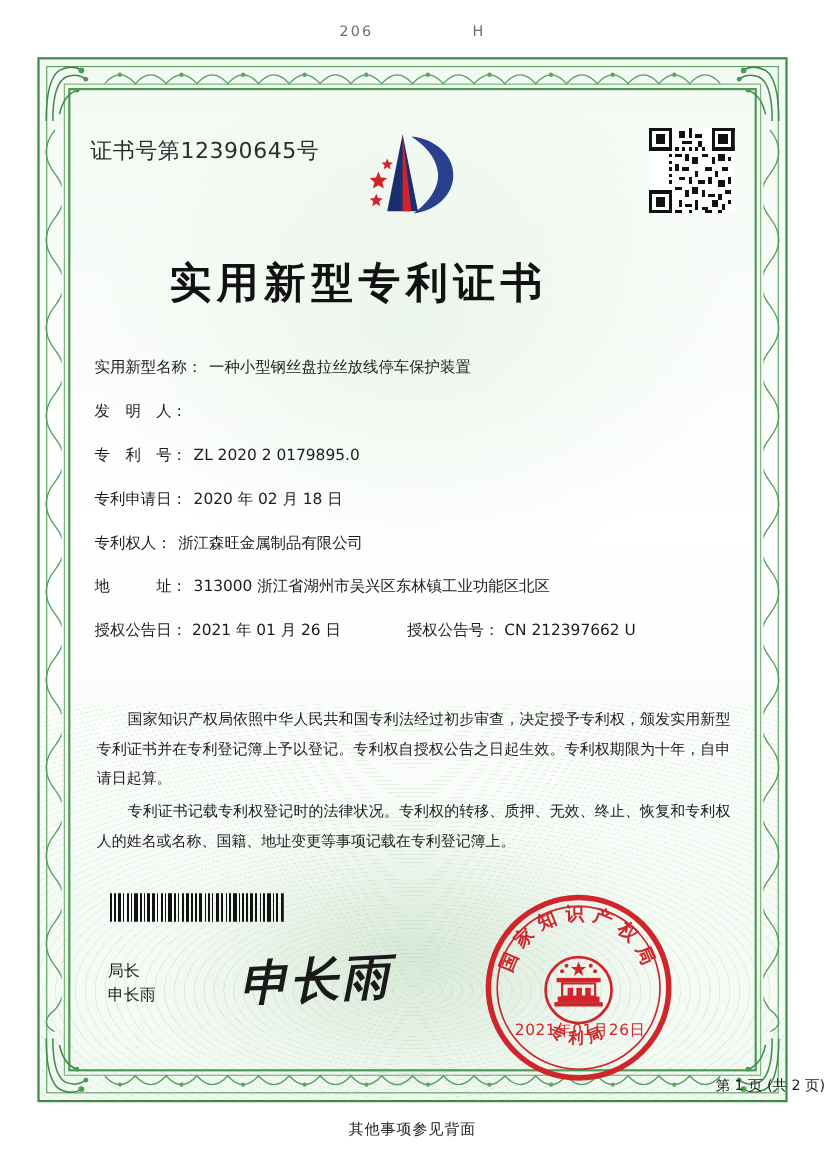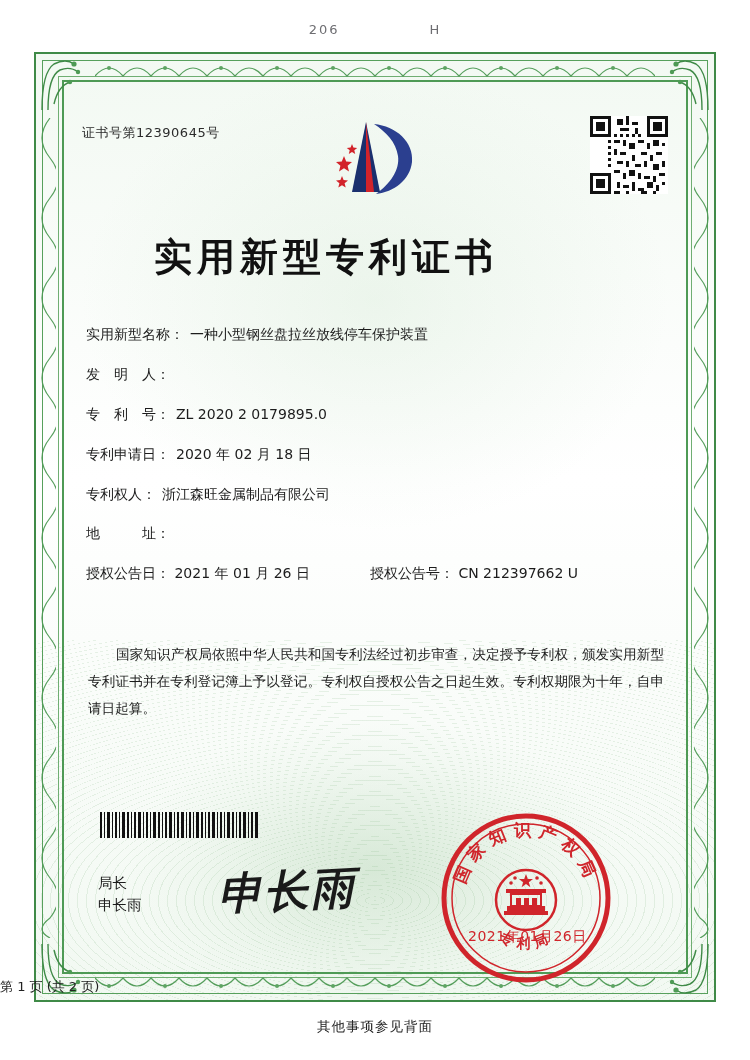--- a/index.html
+++ b/index.html
@@ -108,21 +108,21 @@
     font-size: 13px;
     letter-spacing: 2px;
   }
   .topmarks .m1 { margin-right: 84px; }
 
   
   .cert-no {
     position: absolute;
     left: 82px; top: 124px;
     font-family: "DejaVu Sans", sans-serif;
-    font-size: 13px;
+    font-size: 20px;
     color: #2b2b2b;
     letter-spacing: 0.5px;
   }
 
   .logo {
     position: absolute;
     left: 322px; top: 114px;
     width: 100px; height: 96px;
   }
 
@@ -226,21 +226,21 @@
     font-size: 14px;
     color: #d0252b;
     letter-spacing: 0.5px;
   }
 
   
   .page-no {
     position: absolute;
     left: 0; top: 978px;
     width: 750px;
-    text-align: left;
+    text-align: right;
     font-family: "DejaVu Sans", sans-serif;
     font-size: 13px;
     color: #222;
   }
   .footer-note {
     position: absolute;
     left: 0; top: 1018px;
     width: 750px;
     text-align: center;
     font-family: "DejaVu Sans", sans-serif;
@@ -499,37 +499,39 @@
       <span class="val">2020 年 02 月 18 日</span>
     </div>
 
     <div class="row">
       <span class="lbl">专利权人：</span>
       <span class="val">浙江森旺金属制品有限公司</span>
     </div>
 
     <div class="row">
       <span class="lbl">地　　　址：</span>
+      <span class="val">313000 浙江省湖州市吴兴区东林镇工业功能区北区</span>
     </div>
 
     <div class="row row-split">
       <span class="seg1">
         <span class="lbl">授权公告日：</span>
         <span>2021 年 01 月 26 日</span>
       </span>
       <span class="seg2">
         <span class="lbl">授权公告号：</span>
         <span>CN 212397662 U</span>
       </span>
     </div>
 
   </div>
 
   <div class="para p1">
     <p>国家知识产权局依照中华人民共和国专利法经过初步审查，决定授予专利权，颁发实用新型专利证书并在专利登记簿上予以登记。专利权自授权公告之日起生效。专利权期限为十年，自申请日起算。</p>
+    <p>专利证书记载专利权登记时的法律状况。专利权的转移、质押、无效、终止、恢复和专利权人的姓名或名称、国籍、地址变更等事项记载在专利登记簿上。</p>
   </div>
 
   <div class="barcode">
     <svg width="158" height="26" viewBox="0 0 158 26" shape-rendering="crispEdges">
       <rect width="158" height="26" fill="#ffffff" fill-opacity="0"></rect>
       <g fill="#111111">
         <rect x="0" y="0" width="2" height="26"></rect>
           <rect x="4" y="0" width="1" height="26"></rect>
         <rect x="7" y="0" width="3" height="26"></rect>
           <rect x="12" y="0" width="1" height="26"></rect>

